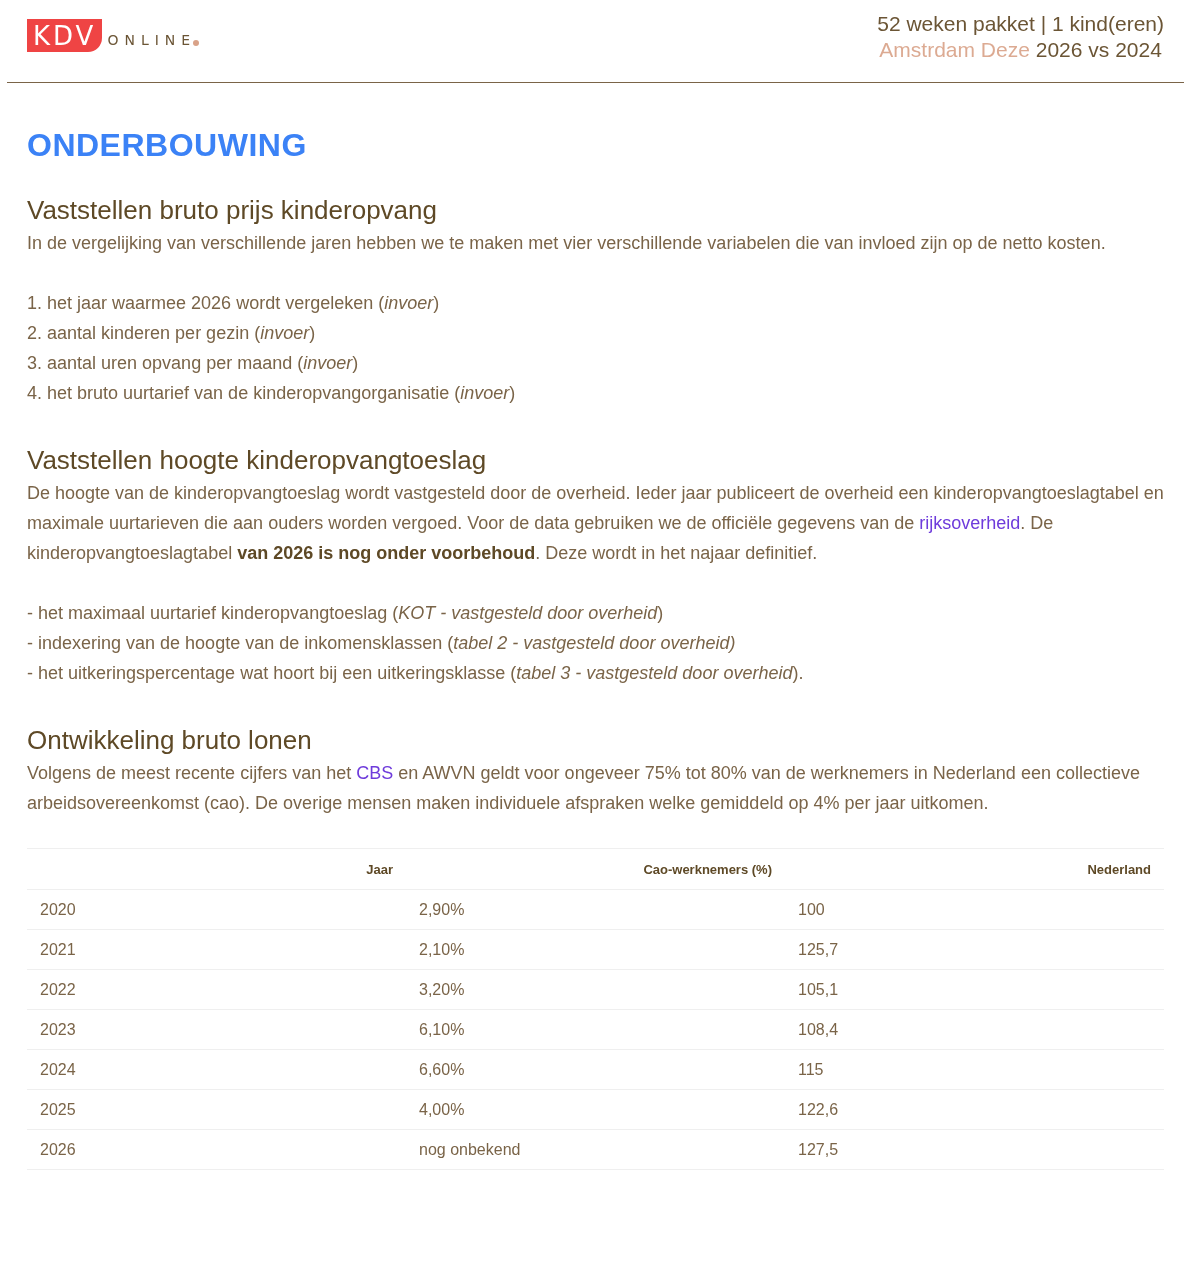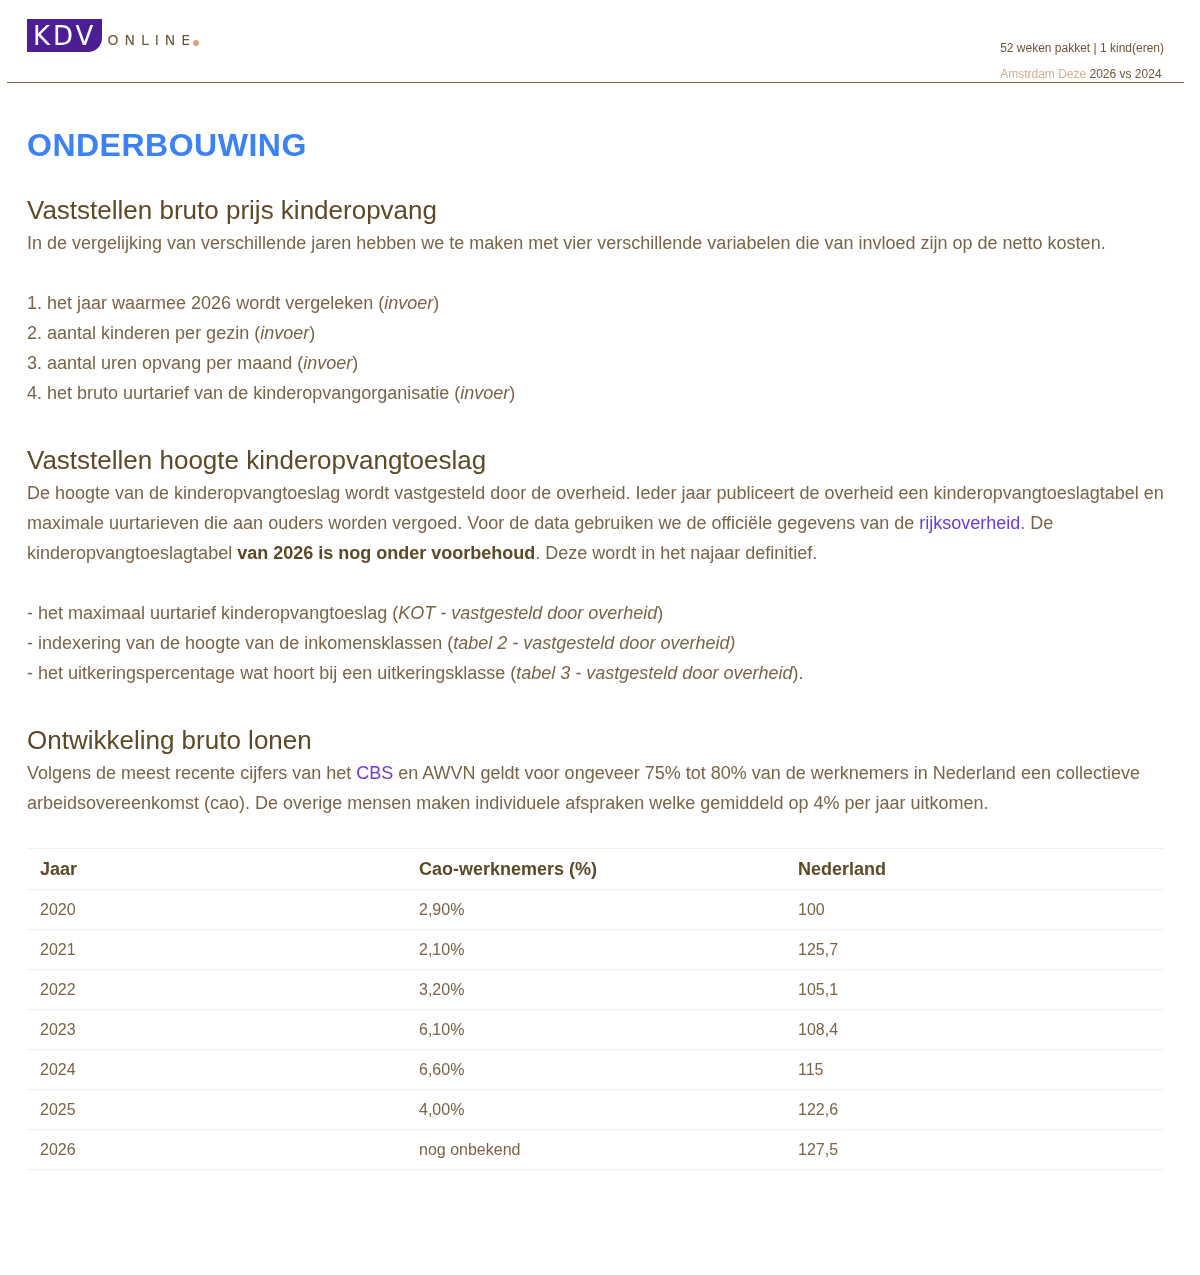--- a/index.html
+++ b/index.html
@@ -7,52 +7,52 @@
     width: 1200px; height: 1275px; overflow: hidden;
     font-family: "Liberation Sans", "DejaVu Sans", sans-serif;
     color: #6b5535;
   }
   .header {
     position: relative; height: 82px; margin: 0 16px 0 7px;
     border-bottom: 1.5px solid #7a6448;
   }
   .logo { position: absolute; left: 20px; top: 19px; display: flex; align-items: flex-end; }
   .logo-box {
-    background: #4c1d95; color: #ffffff; font-size: 26px; letter-spacing: 3px;
+    background: #ef4444; color: #ffffff; font-size: 26px; letter-spacing: 3px;
     padding: 1px 6px 0 6px; height: 32px; line-height: 32px;
     border-top-right-radius: 0; border-bottom-right-radius: 14px;
     font-family: "DejaVu Sans", sans-serif; font-weight: normal;
   }
   .logo-online {
     font-size: 14px; letter-spacing: 6px; color: #6b5535; margin-left: 5px; margin-bottom: 4px;
     font-family: "DejaVu Sans", sans-serif;
   }
   .logo-dot { display: inline-block; width: 6px; height: 6px; border-radius: 50%; background: #d9a288; margin-left: -3px; margin-bottom: 6px; }
   .header-right {
-    position: absolute; right: 20px; top: 11px; text-align: left; font-size: 12px; line-height: 26px; color: #6b5535; margin-top: 24px;
+    position: absolute; right: 20px; top: 11px; text-align: center; font-size: 21px; line-height: 26px; color: #6b5535;
   }
   .header-right .loc { color: #dcaa92; }
   .content { padding: 0 36px 0 27px; }
   h1 {
     font-weight: bold; font-size: 32px; margin: 44px 0 0 0; color: #3b82f6; letter-spacing: 0.5px;
   }
   h2 {
     font-weight: normal; font-size: 26px; margin: 0; color: #5e4926; line-height: 36px;
   }
   .h2a { margin-top: 28px; }
   .p { font-size: 18px; line-height: 30px; color: #7a6448; margin: 0; }
   .p .ital { font-style: italic; }
   .p b { color: #5e4926; }
   a.link { color: #6e3bdb; text-decoration: none; }
   .spacer30 { height: 30px; }
   .table {
     margin-top: 30px; width: 1137px; border-collapse: collapse; font-size: 16px;
   }
   .table th, .table td { text-align: left; padding: 0 13px; height: 39px; border-top: 1.5px solid #efefef; }
-  .table th { font-weight: bold; color: #5e4926; font-size: 18px; height: 40px; }
+  .table th { font-weight: bold; color: #5e4926; font-size: 13px; height: 40px; text-align: right; }
   .table tr:last-child td { border-bottom: 1.5px solid #efefef; }
   .table td { color: #7a6448; }
   .col1 { width: 353px; } .col2 { width: 353px; }
 </style>
 </head>
 <body>
 
 <div class="header">
   <div class="logo">
     <span class="logo-box">KDV</span>

